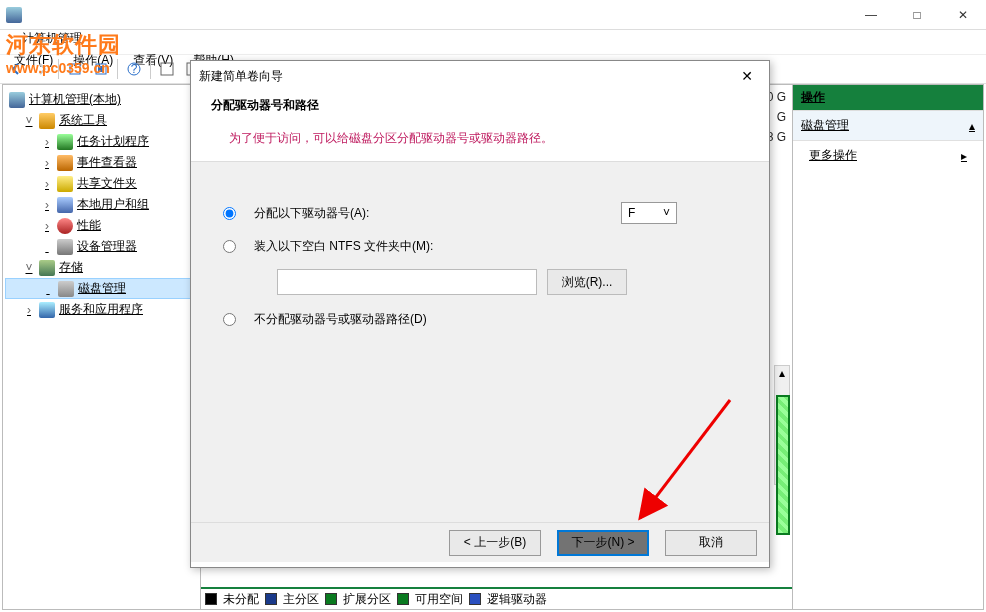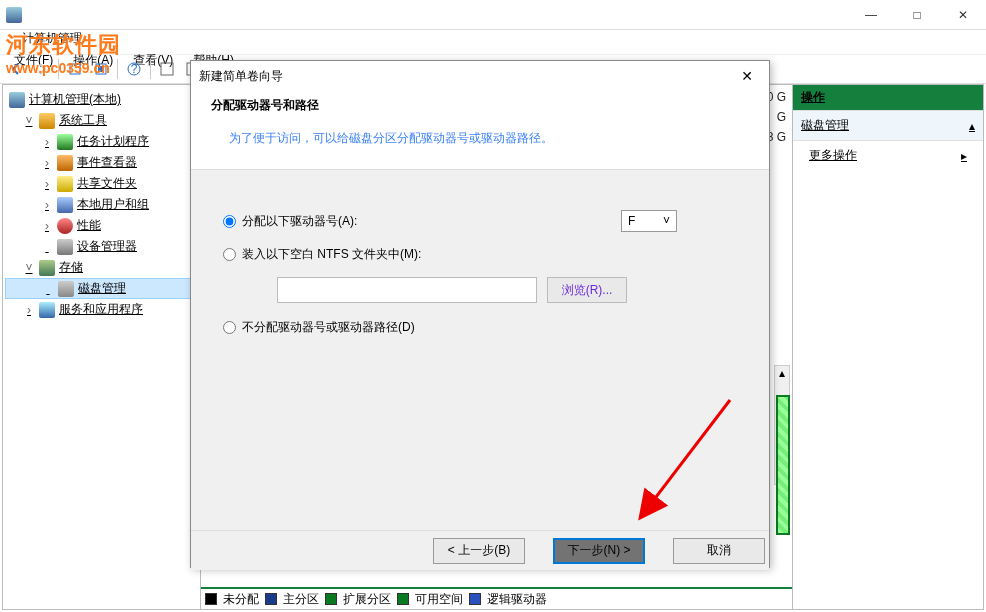--- a/index.html
+++ b/index.html
@@ -35,30 +35,30 @@
 .actions { width:190px; }
 .actions .hdr { background:#15803d; border-bottom:1px solid #ddd; padding:4px 8px; font-weight:bold; }
 .actions .sect { background:#eef5fb; padding:6px 8px; display:flex; justify-content:space-between; align-items:center; border-bottom:1px solid #e0e0e0; }
 .actions .item { padding:6px 16px; display:flex; justify-content:space-between; align-items:center; }
 
 
 .dialog { position:absolute; left:190px; top:60px; width:580px; height:508px; background:#fff; border:1px solid #888; box-shadow:2px 2px 8px rgba(0,0,0,.25); }
 .dialog .dtitle { height:30px; display:flex; align-items:center; padding:0 8px; }
 .dialog .dtitle .t { flex:1; }
 .dialog .dclose { width:28px; height:22px; display:flex; align-items:center; justify-content:center; font-size:14px; }
-.dialog .dhead { padding:6px 20px 22px 20px; background:#fff; border-bottom:1px solid #ddd; }
+.dialog .dhead { padding:6px 20px 14px 20px; background:#fff; border-bottom:1px solid #ddd; }
 .dialog .dhead .h1 { font-weight:bold; margin-bottom:4px; }
-.dialog .dhead .h2 { color:#3b82f6; padding-left:18px;margin-top:16px; }
+.dialog .dhead .h2 { color:#be185d; padding-left:18px;margin-top:16px; }
 .dialog .dbody { background:#f0f0f0; height:360px; padding:40px 32px; }
 .dialog .optrow { display:flex; align-items:center; margin-bottom:14px; }
-.dialog .optrow label { margin-left:6px; }
+.dialog .optrow label { margin-left:18px; }
 .dialog .drive { width:56px; height:22px; border:1px solid #999; background:#fff; margin-left:auto; margin-right:60px; display:flex; align-items:center; justify-content:space-between; padding:0 6px; }
 .dialog .pathbox { width:260px; height:26px; border:1px solid #bbb; background:#fff; margin-left:54px; margin-right:10px; }
-.dialog .browse { width:80px; height:26px; border:1px solid #bbb; background:#e9e9e9; color:#6d28d9; display:flex; align-items:center; justify-content:center; }
-.dialog .dfoot { height:40px; background:#f0f0f0; display:flex; align-items:center; justify-content:flex-end; gap:28px; padding-right:4px; border-top:1px solid #ddd; }
+.dialog .browse { width:80px; height:26px; border:1px solid #bbb; background:#e9e9e9; color:#000000; display:flex; align-items:center; justify-content:center; }
+.dialog .dfoot { height:40px; background:#f0f0f0; display:flex; align-items:center; justify-content:flex-end; gap:16px; padding-right:12px; border-top:1px solid #ddd; }
 .dialog .dbtn { min-width:92px; height:26px; border:1px solid #999; background:#e9e9e9; display:flex; align-items:center; justify-content:center; padding:0 10px; }
 .dialog .dbtn.primary { border:2px solid #0078d7; background:#737373; }
 
 .arrow { position:absolute; left:580px; top:390px; pointer-events:none; }
 
 .watermark { position:absolute; left:6px; top:30px; z-index:50; color:#ff7a1a; font-weight:bold; }
 .watermark .big { font-size:22px; letter-spacing:1px; }
 .watermark .url { font-size:14px; color:#ff7a1a; }
 
 

